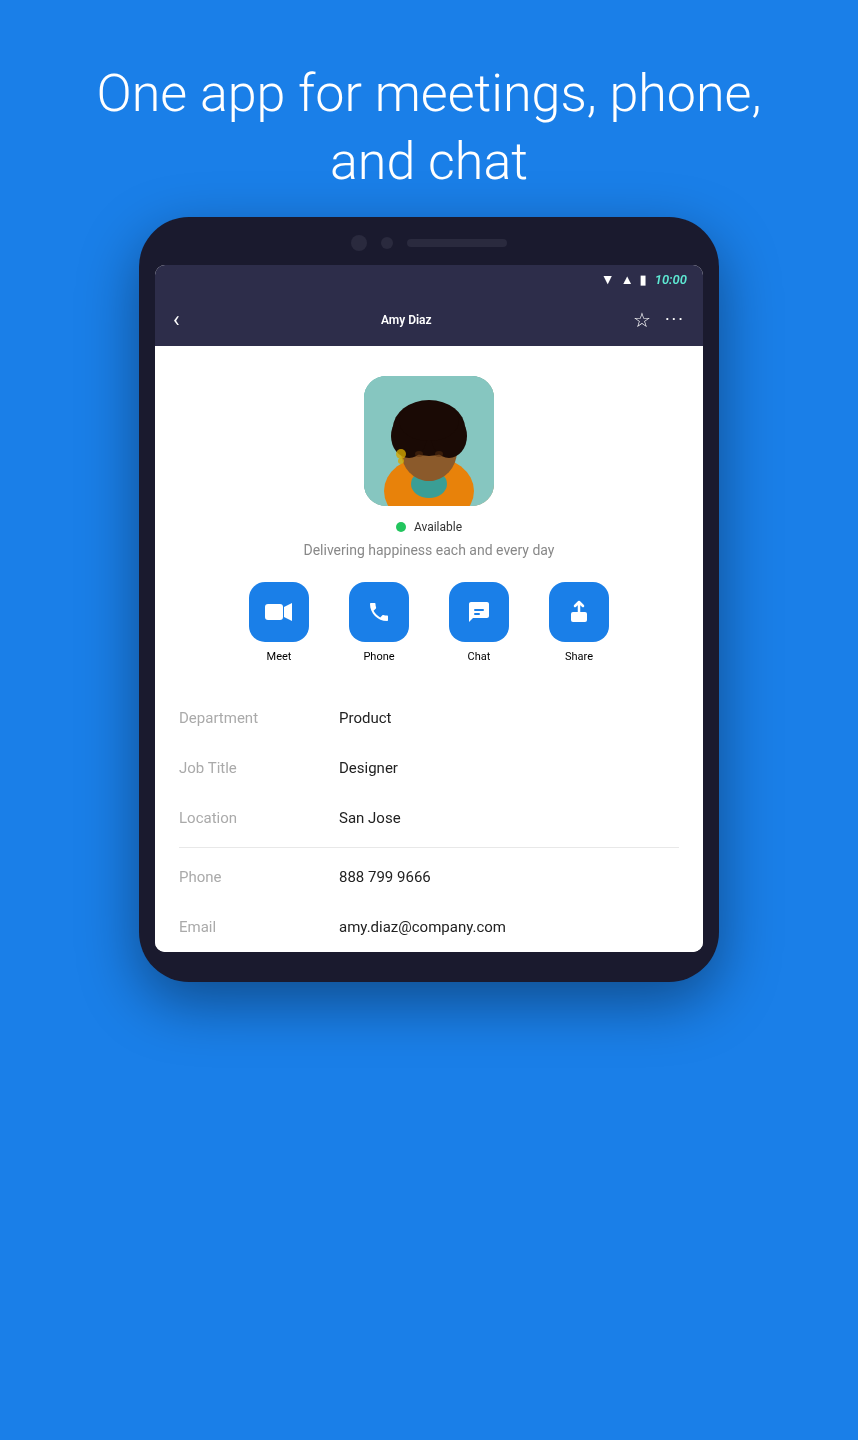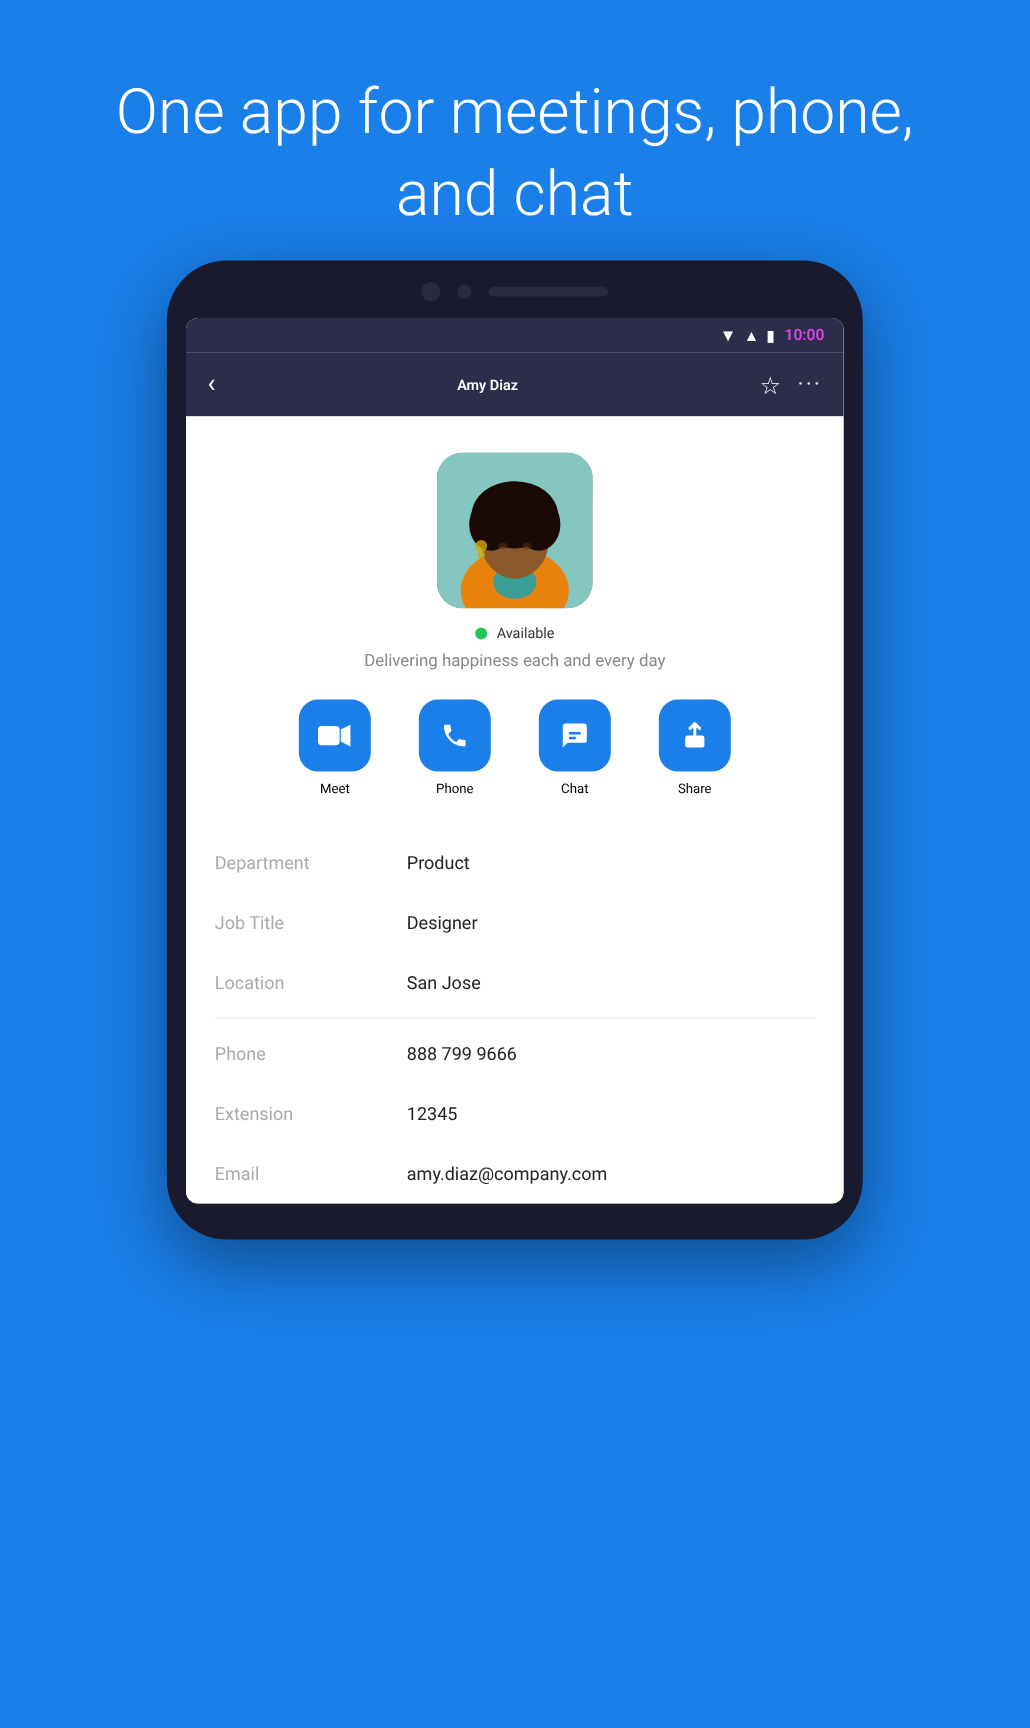--- a/index.html
+++ b/index.html
@@ -92,23 +92,24 @@
       color: white;
       font-size: 13px;
     }
 
     .battery-icon {
       color: white;
       font-size: 13px;
     }
 
     .status-time {
-      color: #d946ef;
+      color: #5eead4;
       font-size: 13px;
       font-weight: 600;
+      font-style: italic;
     }
 
     .app-header {
       background: #2d2d4a;
       display: flex;
       align-items: center;
       justify-content: space-between;
       padding: 14px 18px;
     }
 
@@ -394,24 +395,20 @@
         <span class="info-value">San Jose</span>
       </div>
 
       <div class="divider"></div>
 
       <div class="info-row">
         <span class="info-label">Phone</span>
         <span class="info-value">888 799 9666</span>
       </div>
 
-      <div class="info-row">
-        <span class="info-label">Extension</span>
-        <span class="info-value">12345</span>
-      </div>
 
 
       <div class="info-row">
         <span class="info-label">Email</span>
         <span class="info-value">amy.diaz@company.com</span>
       </div>
 
     </div>
 
   </div>

